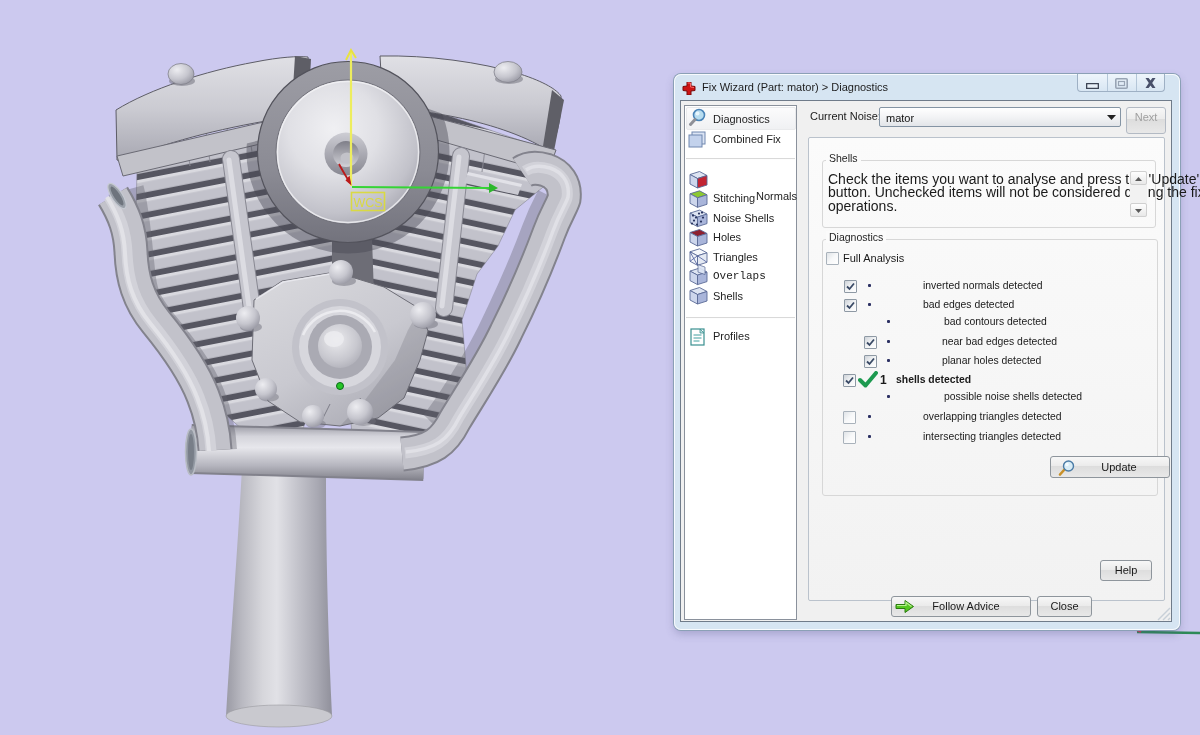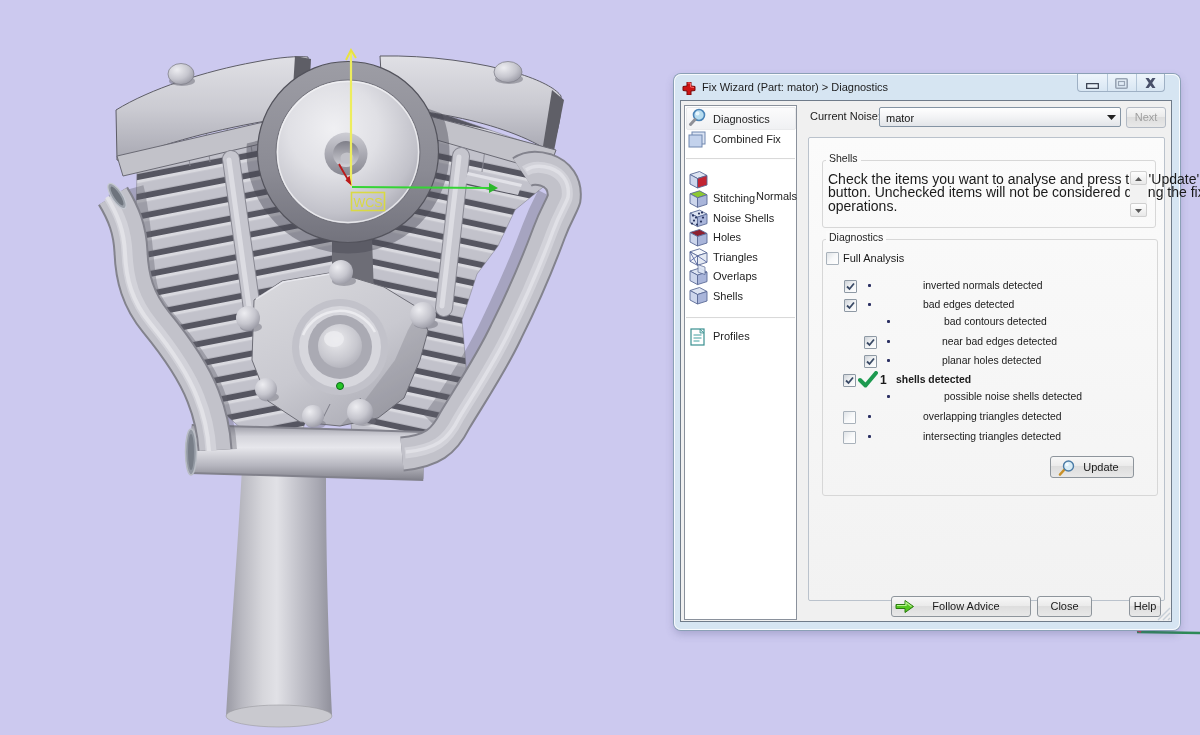--- a/index.html
+++ b/index.html
@@ -229,21 +229,21 @@
 <div id="leftlist"></div>
 <div style="position:absolute;left:686px;top:107px;width:110px;height:23px;background:linear-gradient(#fbfbfc,#f0f1f3);border:1px solid #e9eaec;border-radius:2px;box-sizing:border-box;"></div>
 <div class="lli" style="top:113px;left:713px;position:absolute;">Diagnostics</div>
 <div class="lli" style="top:133px;left:713px;position:absolute;">Combined Fix</div>
 <div class="sep" style="left:686px;top:158px;position:absolute;width:109px;"></div>
 <div class="lli" style="top:190px;left:713px;position:absolute;padding-left:43px;">Normals</div>
 <div class="lli" style="top:192px;left:713px;position:absolute;">Stitching</div>
 <div class="lli" style="top:212px;left:713px;position:absolute;">Noise Shells</div>
 <div class="lli" style="top:231px;left:713px;position:absolute;">Holes</div>
 <div class="lli" style="top:251px;left:713px;position:absolute;">Triangles</div>
-<div class="lli" style="top:270px;left:713px;position:absolute;">Overlaps</div>
+<div class="lli" style="top:270px;left:713px;position:absolute;font-family:Liberation Mono, monospace;">Overlaps</div>
 <div class="lli" style="top:290px;left:713px;position:absolute;">Shells</div>
 <div class="sep" style="left:686px;top:317px;position:absolute;width:109px;"></div>
 <div class="lli" style="top:330px;left:713px;position:absolute;">Profiles</div>
 
 <svg style="position:absolute;left:687px;top:108px" width="24" height="232" viewBox="0 0 24 232">
 
 <circle cx="12" cy="7" r="5.5" fill="#b8ddf0" stroke="#4a84b8" stroke-width="1.6"></circle>
 <circle cx="10.5" cy="5.5" r="2" fill="#e8f6fc"></circle>
 <line x1="8" y1="11.5" x2="3.5" y2="16.5" stroke="#8e9098" stroke-width="3" stroke-linecap="round"></line>
 </svg>
@@ -296,21 +296,21 @@
       </g>
 </svg>
 
 <div class="rtext" style="left:810px;top:110px;font-size:11px;">Current Noise:</div>
 <div style="position:absolute;left:879px;top:107px;width:242px;height:20px;box-sizing:border-box;border:1px solid #8494a4;border-radius:2px;background:linear-gradient(#ffffff,#f1f2f4 55%,#e2e5e9);">
 <div style="position:absolute;left:6px;top:4px;font-size:11px;color:#111;">mator</div>
 <svg style="position:absolute;right:4px;top:7px" width="9" height="5">
         <polygon points="0,0 9,0 4.5,5" fill="#222"></polygon>
       </svg>
 </div>
-<div class="btn" style="left:1126px;top:107px;width:40px;height:21px;border-color:#b3bac4;color:#9f9f9f;line-height:19px;">Next</div>
+<div class="btn" style="left:1126px;top:107px;width:40px;height:27px;border-color:#b3bac4;color:#9f9f9f;line-height:19px;">Next</div>
 
 <div style="position:absolute;left:808px;top:137px;width:357px;height:464px;box-sizing:border-box;border:1px solid #bac2cc;border-radius:2px;background:linear-gradient(#fbfbfb,#f2f2f2);"></div>
 
 <div class="grp" style="left:822px;top:160px;width:332px;height:66px;"></div>
 <div class="grplabel" style="left:826px;top:152px;background:#fbfbfb;padding:0 3px;">Shells</div>
 <div class="rtext" style="left:828px;top:173px;line-height:13.4px;font-size:14px;">Check the items you want to analyse and press the 'Update'<br>button. Unchecked items will not be considered during the fixing<br>operations.</div>
 
 <div style="position:absolute;left:1130px;top:171px;width:17px;height:46px;background:#f2f2f2;"></div>
 <div style="position:absolute;left:1130px;top:171px;width:17px;height:14px;background:linear-gradient(#fefefe,#e8e8e8);border:1px solid #d0d0d0;box-sizing:border-box;border-radius:2px;"></div>
 <div style="position:absolute;left:1130px;top:203px;width:17px;height:14px;background:linear-gradient(#fefefe,#e8e8e8);border:1px solid #d0d0d0;box-sizing:border-box;border-radius:2px;"></div>
@@ -367,33 +367,33 @@
     <div class="rtext" style="left:896px;top:374px;font-weight:bold;">shells detected</div>
     <div class="dot" style="left:887px;top:395px;"></div>
     <div class="rtext" style="left:944px;top:391px;">possible noise shells detected</div>
     <div class="cb cbu" style="left:843px;top:411px;"></div>
     <div class="dot" style="left:868px;top:415px;"></div>
     <div class="rtext" style="left:923px;top:411px;">overlapping triangles detected</div>
     <div class="cb cbu" style="left:843px;top:431px;"></div>
     <div class="dot" style="left:868px;top:435px;"></div>
     <div class="rtext" style="left:923px;top:431px;">intersecting triangles detected</div>
 
-<div class="btn" style="left:1050px;top:456px;width:84px;height:22px;line-height:20px;padding-left:18px;">Update</div>
+<div class="btn" style="left:1050px;top:456px;width:120px;height:22px;line-height:20px;padding-left:18px;">Update</div>
 <svg style="position:absolute;left:1058px;top:459px" width="19" height="18" viewBox="0 0 19 18">
 <line x1="6.5" y1="10.5" x2="2" y2="15.5" stroke="#c89028" stroke-width="2.6" stroke-linecap="round"></line>
 <circle cx="10.5" cy="7" r="5" fill="#d8ecf6" stroke="#4a7ba6" stroke-width="1.4"></circle>
 <circle cx="9" cy="5.5" r="1.8" fill="#f2fafe"></circle>
 </svg>
 
 <div class="btn" style="left:891px;top:596px;width:140px;height:21px;line-height:19px;padding-left:10px;">Follow Advice</div>
 <svg style="position:absolute;left:895px;top:599px" width="20" height="15" viewBox="0 0 20 15">
 <path d="M1,5.5 L10,5.5 L10,1.5 L18.5,7.5 L10,13.5 L10,9.5 L1,9.5 Z" fill="#55c820" stroke="#2a7a10" stroke-width="1"></path>
 <path d="M2,6.5 L11,6.5 L11,3.5 L16.5,7.5" stroke="#b8f090" stroke-width="1.2" fill="none"></path>
 </svg>
 <div class="btn" style="left:1037px;top:596px;width:55px;height:21px;line-height:19px;">Close</div>
-<div class="btn" style="left:1100px;top:596px;width:32px;height:21px;line-height:19px;margin-left:29px;">Help</div>
+<div class="btn" style="left:1100px;top:560px;width:52px;height:21px;line-height:19px;">Help</div>
 
 <svg style="position:absolute;left:1157px;top:607px" width="14" height="14">
 <line x1="13" y1="1" x2="1" y2="13" stroke="#c8d0d8" stroke-width="1.5"></line>
 <line x1="13" y1="6" x2="6" y2="13" stroke="#c8d0d8" stroke-width="1.5"></line>
 <line x1="13" y1="11" x2="11" y2="13" stroke="#c8d0d8" stroke-width="1.5"></line>
 </svg>
 </div>
 
 </body></html>

